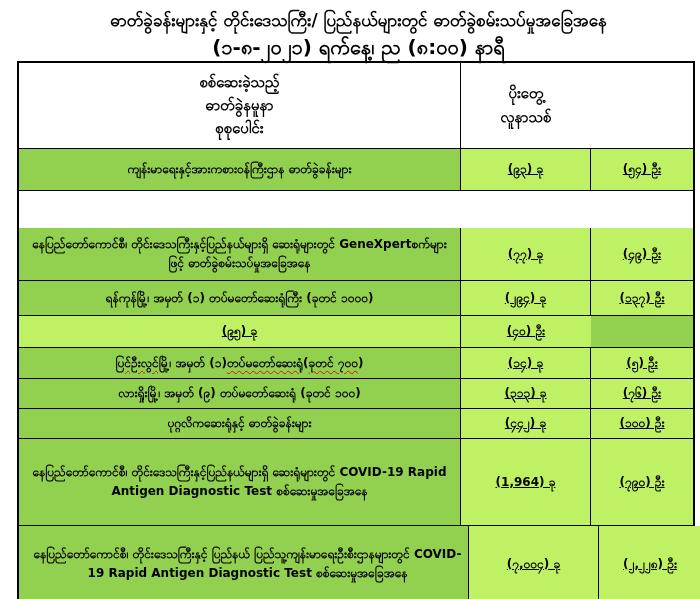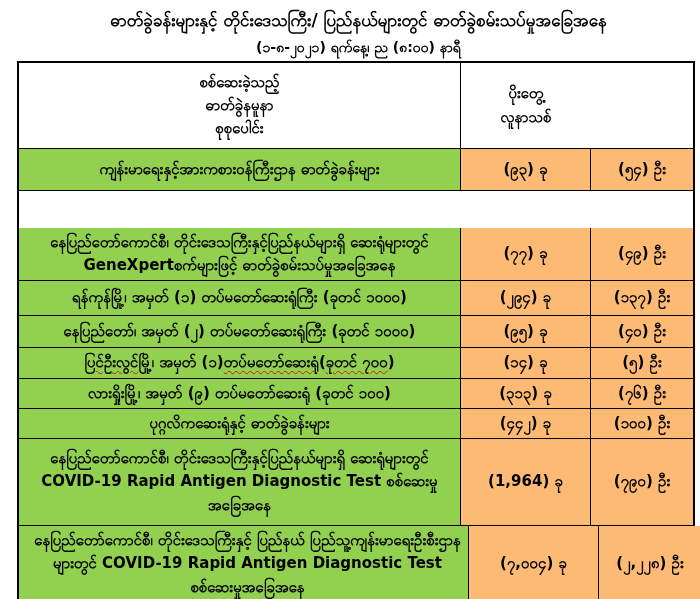--- a/index.html
+++ b/index.html
@@ -11,51 +11,51 @@
     overflow: hidden;
   }
   .title-block {
     width: 700px;
     padding-top: 6px;
     text-align: center;
     font-weight: bold;
     padding-left: 17px;
   }
   .title-line1 { font-size: 17px; line-height: 28px; }
-  .title-line2 { font-size: 14px; line-height: 27px; }
+  .title-line2 { font-size: 20px; line-height: 27px; }
   .report-table {
     margin-left: 17px;
     width: 678px;
     border: 2px solid #000000;
     background: #ffffff;
   }
   .trow {
     display: grid;
     grid-template-columns: 442px 130px 102px;
     border-bottom: 1px solid #000000;
   }
   .trow:last-child { border-bottom: none; }
   .tcell {
     border-right: 1px solid #000000;
     display: flex;
     align-items: center;
     justify-content: center;
     text-align: center;
     font-weight: bold;
-    font-size: 15px;
+    font-size: 12px;
     line-height: 1.55;
     padding: 1px 6px;
     overflow: hidden;
   }
   .tcell:last-child { border-right: none; }
   .header-row { background: #ffffff; height: 86px; }
   .header-row .tcell { font-size: 15px; white-space: pre-line; }
   .header-row .name-cell { font-size: 16px; }
   .data-row { background: #92d050; }
-  .data-row .num-cell { background: #fdba74; }
+  .data-row .num-cell { background: #bef264; text-decoration: underline; }
   
   .data-row:nth-of-type(2)  { height: 42px; }
   .data-row:nth-of-type(3)  { height: 53px; margin-top: 37px; }
   .data-row:nth-of-type(4)  { height: 35px; }
   .data-row:nth-of-type(5)  { height: 32px; }
   .data-row:nth-of-type(6)  { height: 31px; }
   .data-row:nth-of-type(7)  { height: 30px; }
   .data-row:nth-of-type(8)  { height: 30px; }
   .data-row:nth-of-type(9)  { height: 87px; }
   .data-row:nth-of-type(10) { height: 77px; padding-left: 8px; }
@@ -101,23 +101,20 @@
       <div class="tcell num-cell">(၄၉) ဦး</div>
     </div>
     <div class="trow data-row">
       <div class="tcell">
         <span>ရန်ကုန်မြို့၊ အမှတ် (၁) တပ်မတော်ဆေးရုံကြီး (ခုတင် ၁၀၀၀)</span>
       </div>
       <div class="tcell num-cell">(၂၉၄) ခု</div>
       <div class="tcell num-cell">(၁၃၇) ဦး</div>
     </div>
     <div class="trow data-row">
-      <div class="tcell">
-        <span>နေပြည်တော်၊ အမှတ် (၂) တပ်မတော်ဆေးရုံကြီး (ခုတင် ၁၀၀၀)</span>
-      </div>
       <div class="tcell num-cell">(၉၅) ခု</div>
       <div class="tcell num-cell">(၄၀) ဦး</div>
     </div>
     <div class="trow data-row">
       <div class="tcell">
         <span class="sq">ပြင်ဦးလွင်မြို့</span>
         <span>၊ အမှတ် (၁) </span>
         <span class="sq">တပ်မတော်ဆေးရုံ</span>
         <span> (</span>
         <span class="sq">ခုတင် ၇၀၀</span>

